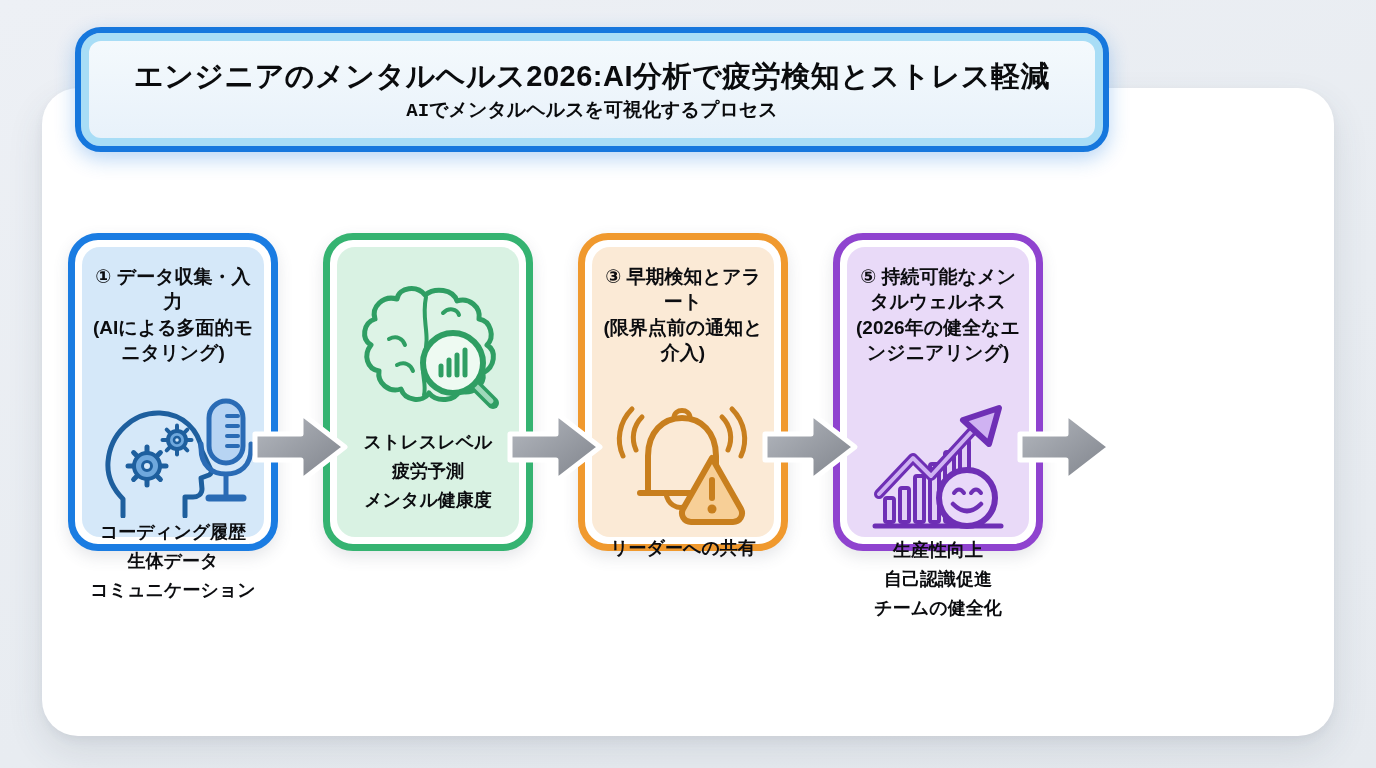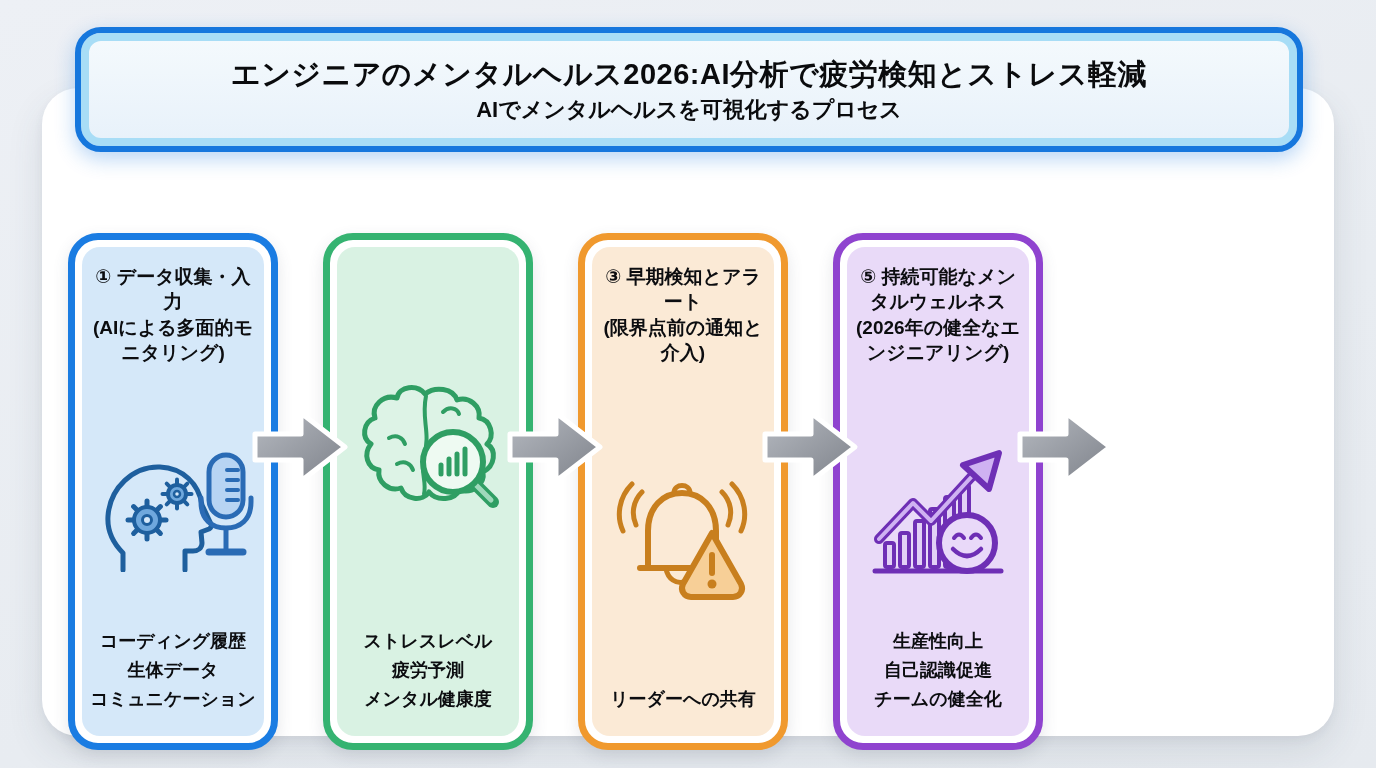--- a/index.html
+++ b/index.html
@@ -6,32 +6,32 @@
   html,body { width:1376px; height:768px; }
   body { font-family:"Liberation Sans","DejaVu Sans",sans-serif; overflow:hidden; }
 
   .page { position:relative; width:1376px; height:768px;
           background:linear-gradient(160deg,#edf0f5 0%,#e8ecf1 60%,#e6eaef 100%); }
 
   .panel { position:absolute; left:42px; top:88px; width:1292px; height:648px;
            background:#ffffff; border-radius:36px;
            box-shadow:0 16px 36px rgba(60,70,90,.12), 0 4px 10px rgba(60,70,90,.06); }
 
-  .banner { position:absolute; left:75px; top:27px; width:1228px; height:125px;
+  .banner { position:absolute; left:75px; top:27px; width:1034px; height:125px;
             border-radius:26px; border:6px solid #1677dd;
             background:linear-gradient(180deg,#f5fafd 0%,#e7f1fa 100%);
             box-shadow:0 7px 20px rgba(23,119,221,.30), inset 0 0 0 8px #a8ddf6;
             display:flex; flex-direction:column; align-items:center; justify-content:center; }
   .banner-title { font-size:29px; font-weight:bold; color:#0a0b0d; letter-spacing:.5px; }
-  .banner-sub   { font-size:22px; font-weight:bold; color:#0a0b0d; }
+  .banner-sub   { font-size:19px; font-weight:bold; color:#0a0b0d;font-family:Liberation Mono, monospace; }
 
   .flow { position:absolute; left:68px; top:233px; width:1230px; height:415px;
           display:flex; gap:45px; }
 
-  .card { width:210px; height:517px; flex:0 0 210px;
+  .card { width:210px; height:318px; flex:0 0 210px;
           border:7px solid var(--border); border-radius:30px; background:#fff; padding:7px;
           box-shadow:0 6px 16px rgba(70,80,100,.14); position:relative; z-index:1; }
   .card-inner { width:100%; height:100%; background:var(--bg); border-radius:18px;
                 display:flex; flex-direction:column; align-items:center; text-align:center;
                 padding:17px 5px 14px; }
   .card-head { min-height:132px; }
   .card-title, .card-sub { font-size:19px; font-weight:bold; color:#0c0d10; line-height:1.33; }
   .card-icon { flex:1; display:flex; align-items:center; justify-content:center; }
   .card-items { list-style:none; font-size:18px; font-weight:bold; color:#0c0d10;
                 line-height:1.62; margin-bottom:8px; }

